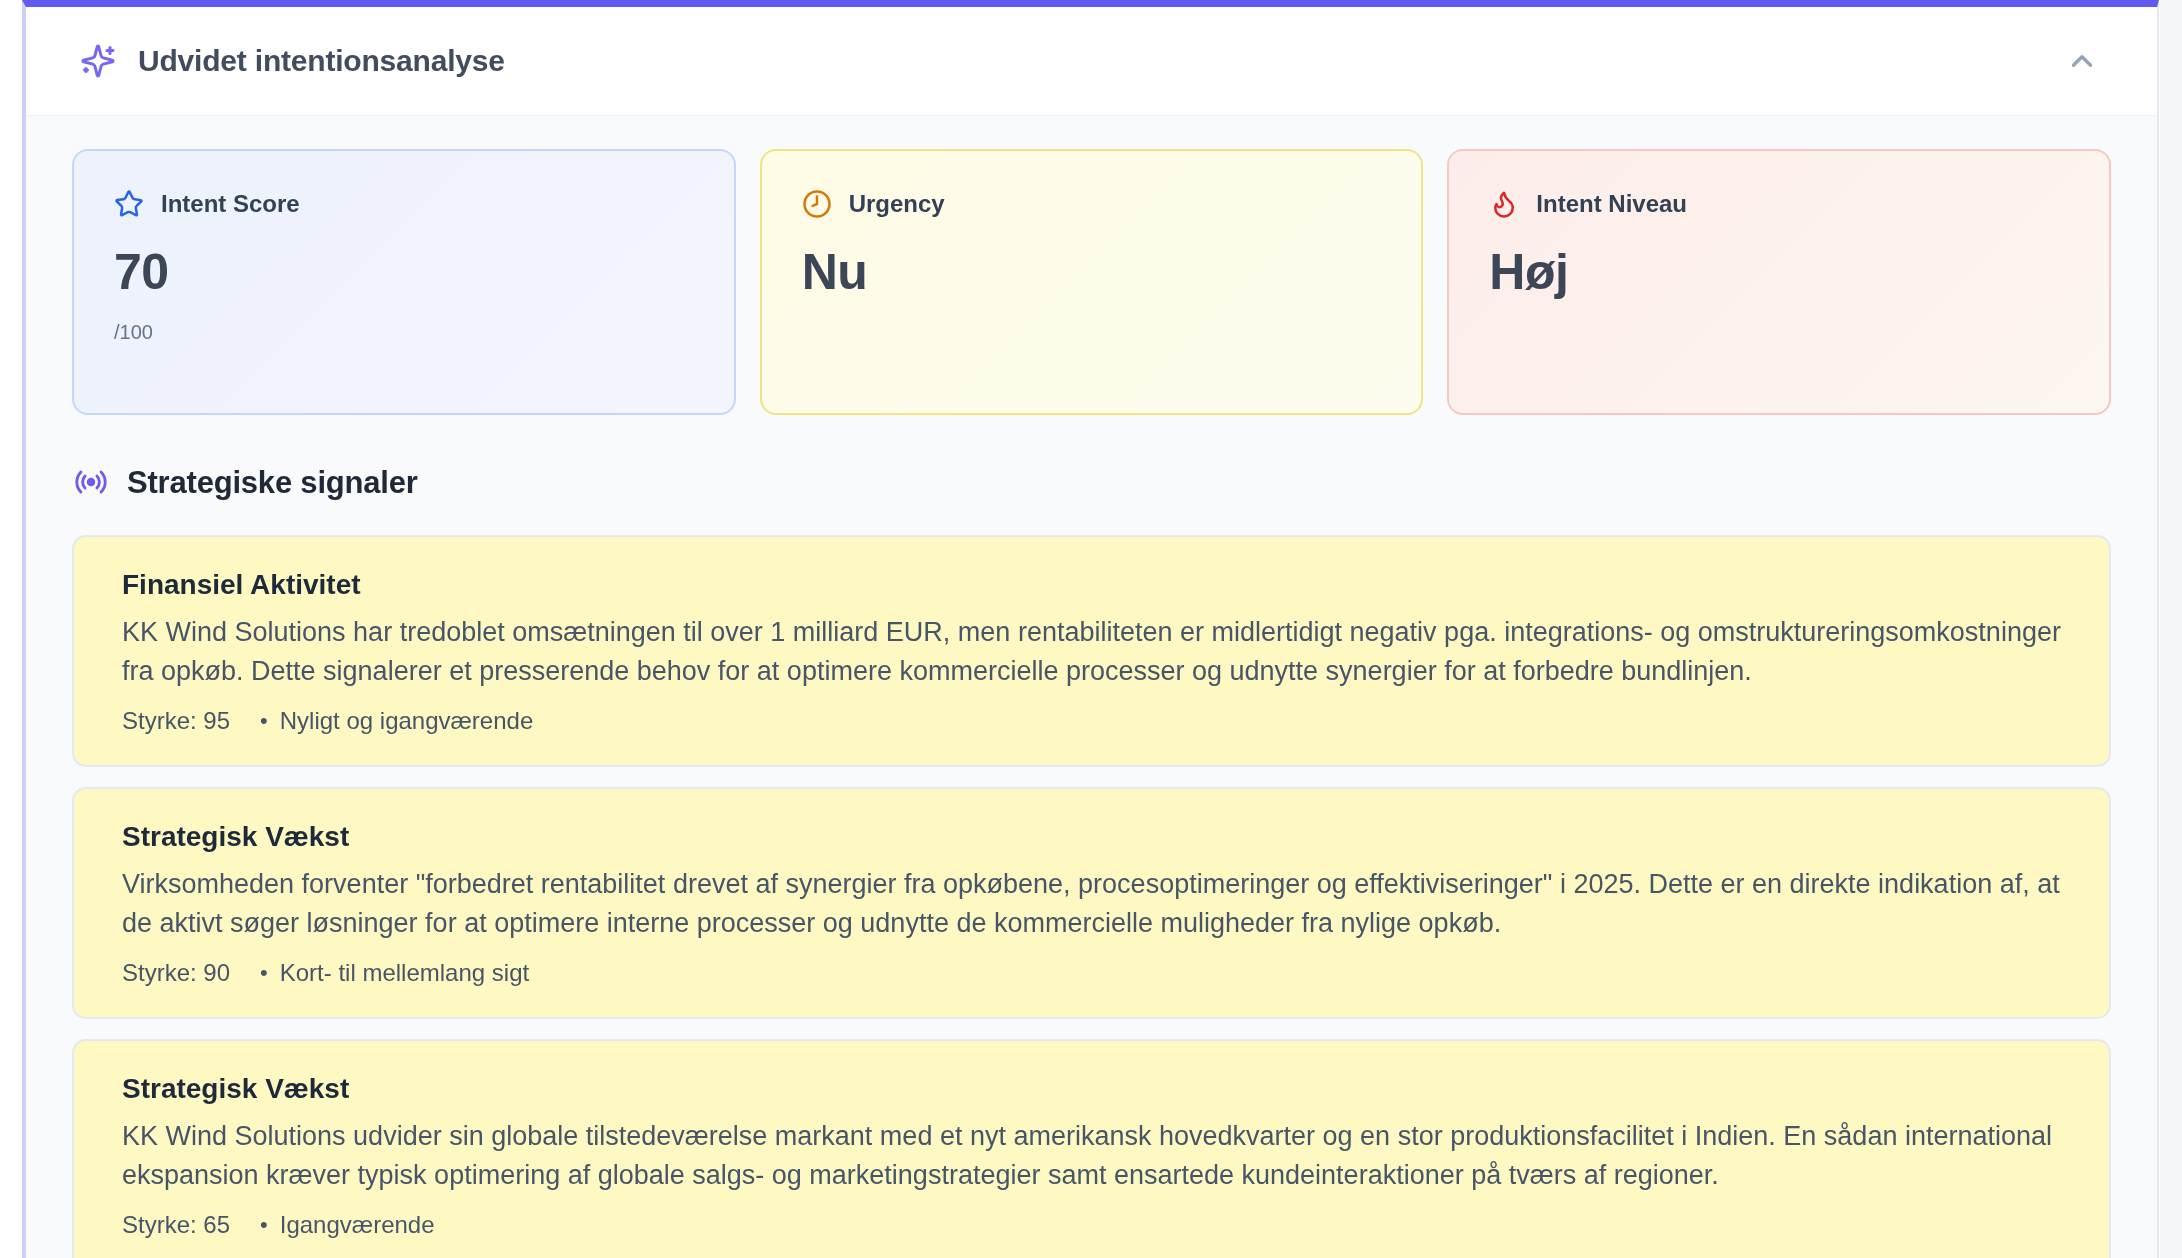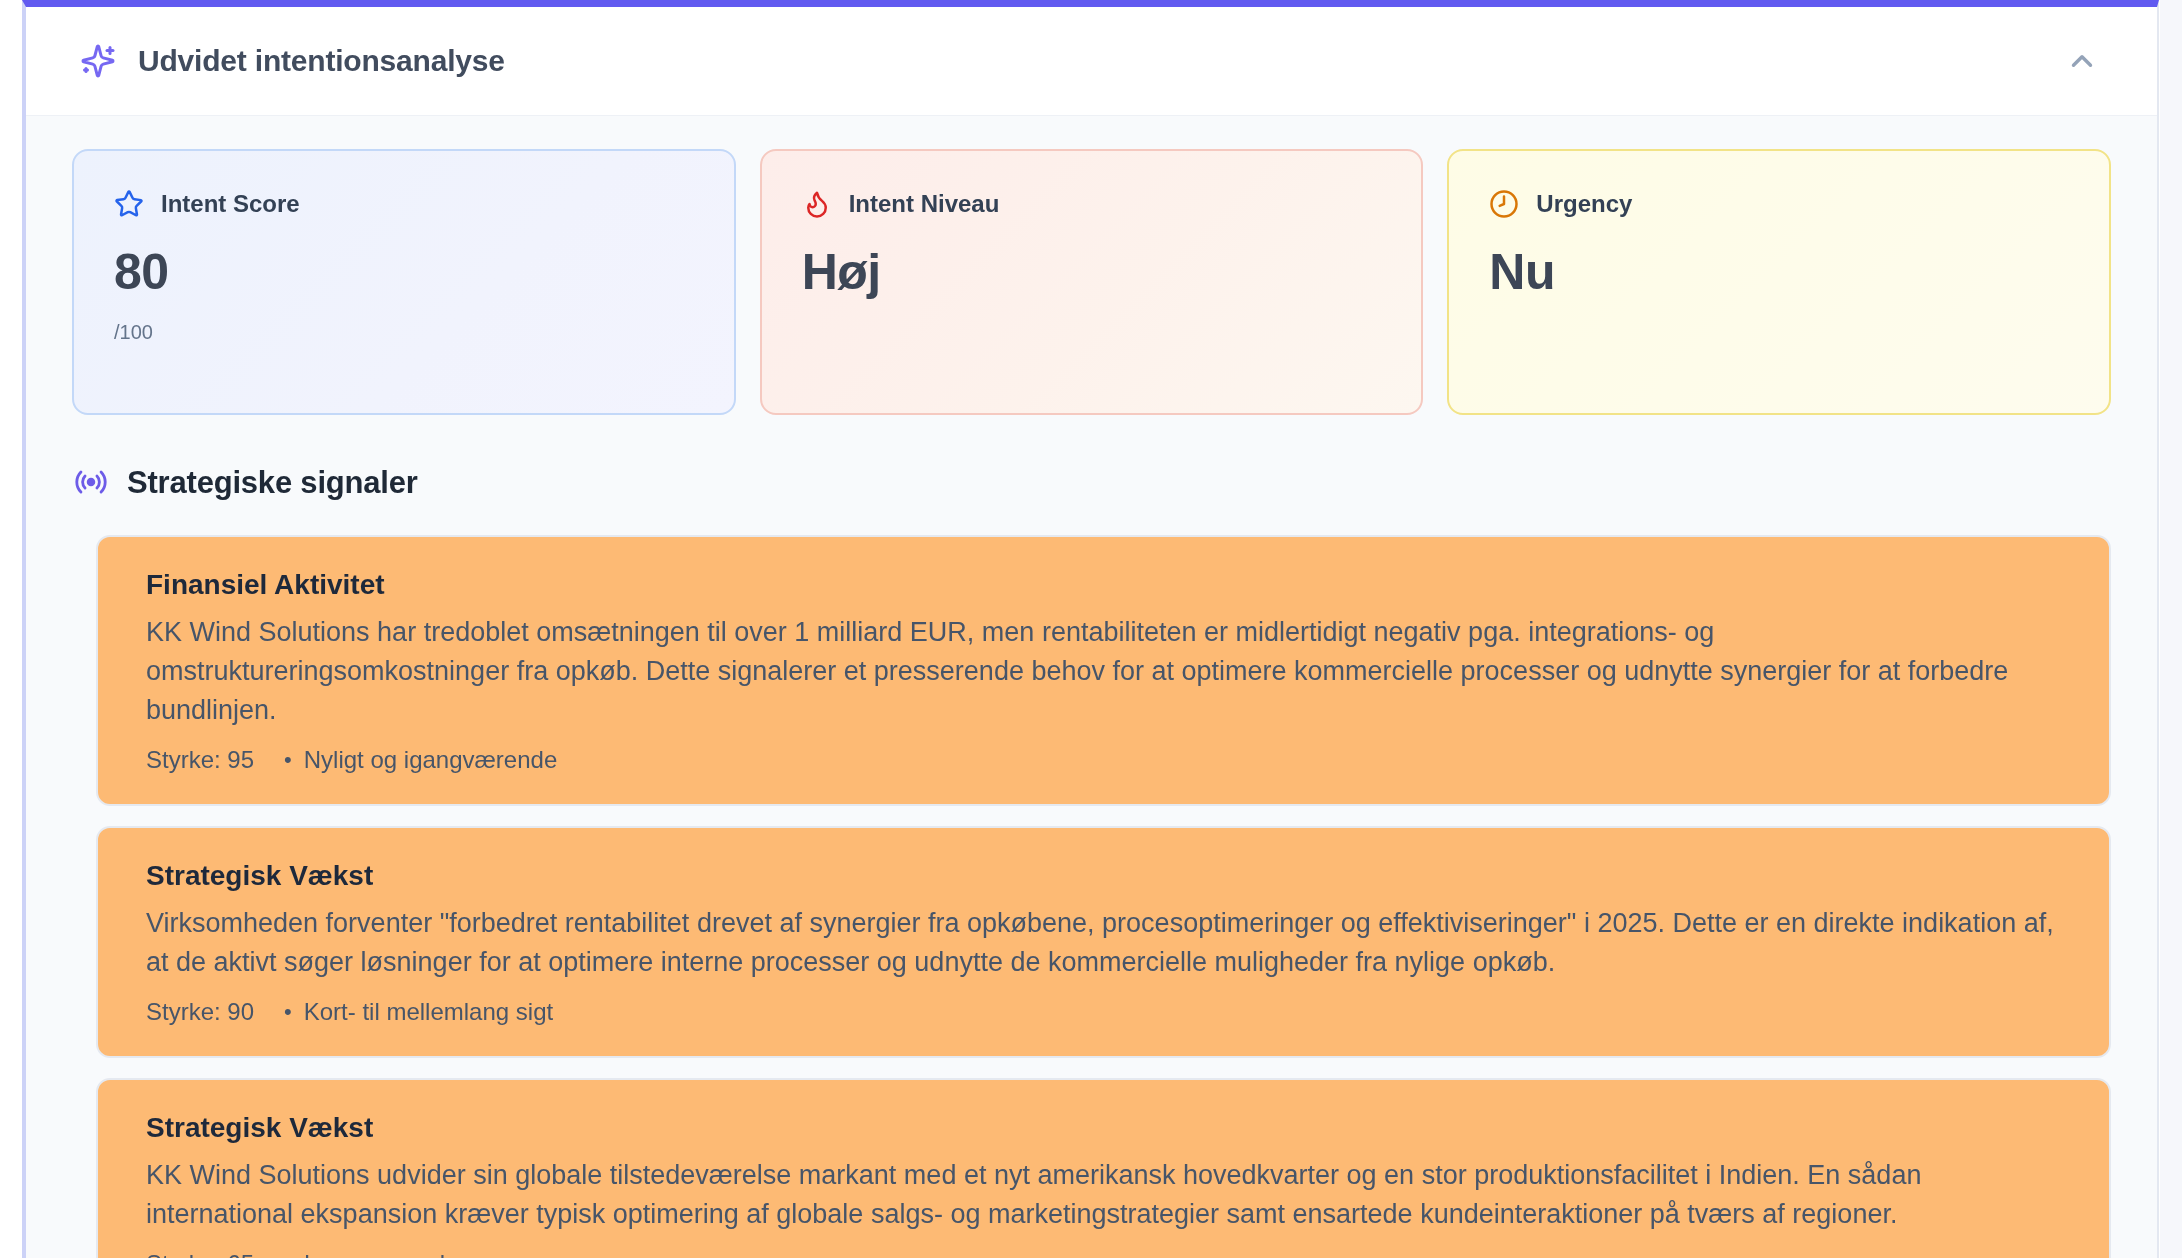--- a/index.html
+++ b/index.html
@@ -33,22 +33,22 @@
   .stat-head { display:flex; align-items:center; gap:17px; }
   .stat-label { font-size:24px; font-weight:600; color:#334155; }
   .stat-value { font-size:50px; font-weight:700; color:#3d4656; margin-top:24px; letter-spacing:-0.5px; }
   .stat-suffix { font-size:20px; color:#64748b; margin-top:20px; }
 
   
   .signals-heading { display:flex; align-items:flex-start; gap:19px; margin:50px 0 34px 2px; }
   .signals-heading .h-text { font-size:31px; font-weight:700; color:#1f2937; letter-spacing:-0.2px; }
 
   .signal-card {
-    background:#fdba74; border:2px solid #e5e9f0; border-radius:14px;
-    padding:32px 48px 30px 48px; margin-bottom:20px;margin-left:24px;
+    background:#fef9c3; border:2px solid #e5e9f0; border-radius:14px;
+    padding:32px 48px 30px 48px; margin-bottom:20px;
   }
   .signal-title { font-size:28px; font-weight:700; color:#1e293b; margin-bottom:12px; }
   .signal-desc { font-size:27px; line-height:39px; color:#475569; }
   .signal-meta { display:flex; align-items:center; margin-top:16px; font-size:24px; color:#475569; }
   .signal-meta .strength { margin-right:30px; }
   .signal-meta .bullet { margin-right:12px; font-size:22px; }
 
   .chevron-btn { background:none; border:none; cursor:pointer; padding:6px; display:inline-flex; }
 
   svg { display:block; }
@@ -86,47 +86,47 @@
 
       <div class="stat-card score">
         <div class="stat-head">
           <span class="icon">
             <svg width="30" height="30" viewBox="0 0 24 24" fill="none" stroke="#2563eb" stroke-width="2" stroke-linecap="round" stroke-linejoin="round">
               <path d="M11.525 2.295a.53.53 0 0 1 .95 0l2.31 4.679a2.123 2.123 0 0 0 1.595 1.16l5.166.756a.53.53 0 0 1 .294.904l-3.736 3.638a2.123 2.123 0 0 0-.611 1.878l.882 5.14a.53.53 0 0 1-.771.56l-4.618-2.428a2.122 2.122 0 0 0-1.973 0L6.396 21.01a.53.53 0 0 1-.77-.56l.881-5.139a2.122 2.122 0 0 0-.611-1.879L2.16 9.795a.53.53 0 0 1 .294-.906l5.165-.755a2.122 2.122 0 0 0 1.597-1.16z"></path>
             </svg>
           </span>
           <span class="stat-label">Intent Score</span>
         </div>
-        <div class="stat-value">80</div>
+        <div class="stat-value">70</div>
         <div class="stat-suffix">/100</div>
-      </div>
-
-      <div class="stat-card niveau">
-        <div class="stat-head">
-          <span class="icon">
-            <svg width="30" height="30" viewBox="0 0 24 24" fill="none" stroke="#dc2626" stroke-width="2" stroke-linecap="round" stroke-linejoin="round">
-              <path d="M8.5 14.5A2.5 2.5 0 0 0 11 12c0-1.38-.5-2-1-3-1.072-2.143-.224-4.054 2-6 .5 2.5 2 4.9 4 6.5 2 1.6 3 3.5 3 5.5a7 7 0 1 1-14 0c0-1.153.433-2.294 1-3a2.5 2.5 0 0 0 2.5 2.5z"></path>
-            </svg>
-          </span>
-          <span class="stat-label">Intent Niveau</span>
-        </div>
-        <div class="stat-value">Høj</div>
       </div>
 
       <div class="stat-card urgency">
         <div class="stat-head">
           <span class="icon">
             <svg width="30" height="30" viewBox="0 0 24 24" fill="none" stroke="#d97706" stroke-width="2" stroke-linecap="round" stroke-linejoin="round">
               <circle cx="12" cy="12" r="10"></circle>
               <polyline points="12 6 12 12 8.5 13.5"></polyline>
             </svg>
           </span>
           <span class="stat-label">Urgency</span>
         </div>
         <div class="stat-value">Nu</div>
+      </div>
+
+      <div class="stat-card niveau">
+        <div class="stat-head">
+          <span class="icon">
+            <svg width="30" height="30" viewBox="0 0 24 24" fill="none" stroke="#dc2626" stroke-width="2" stroke-linecap="round" stroke-linejoin="round">
+              <path d="M8.5 14.5A2.5 2.5 0 0 0 11 12c0-1.38-.5-2-1-3-1.072-2.143-.224-4.054 2-6 .5 2.5 2 4.9 4 6.5 2 1.6 3 3.5 3 5.5a7 7 0 1 1-14 0c0-1.153.433-2.294 1-3a2.5 2.5 0 0 0 2.5 2.5z"></path>
+            </svg>
+          </span>
+          <span class="stat-label">Intent Niveau</span>
+        </div>
+        <div class="stat-value">Høj</div>
       </div>
     </div>
 
     <div class="signals-heading">
       <span class="icon">
         <svg width="34" height="34" viewBox="0 0 24 24" fill="none" stroke="#6d5ce8" stroke-width="2" stroke-linecap="round" stroke-linejoin="round">
           <path d="M4.9 19.1C1 15.2 1 8.8 4.9 4.9"></path>
           <path d="M7.8 16.2c-2.3-2.3-2.3-6.1 0-8.5"></path>
           <circle cx="12" cy="12" r="2" fill="#6d5ce8"></circle>
           <path d="M16.2 7.8c2.3 2.3 2.3 6.1 0 8.5"></path>

